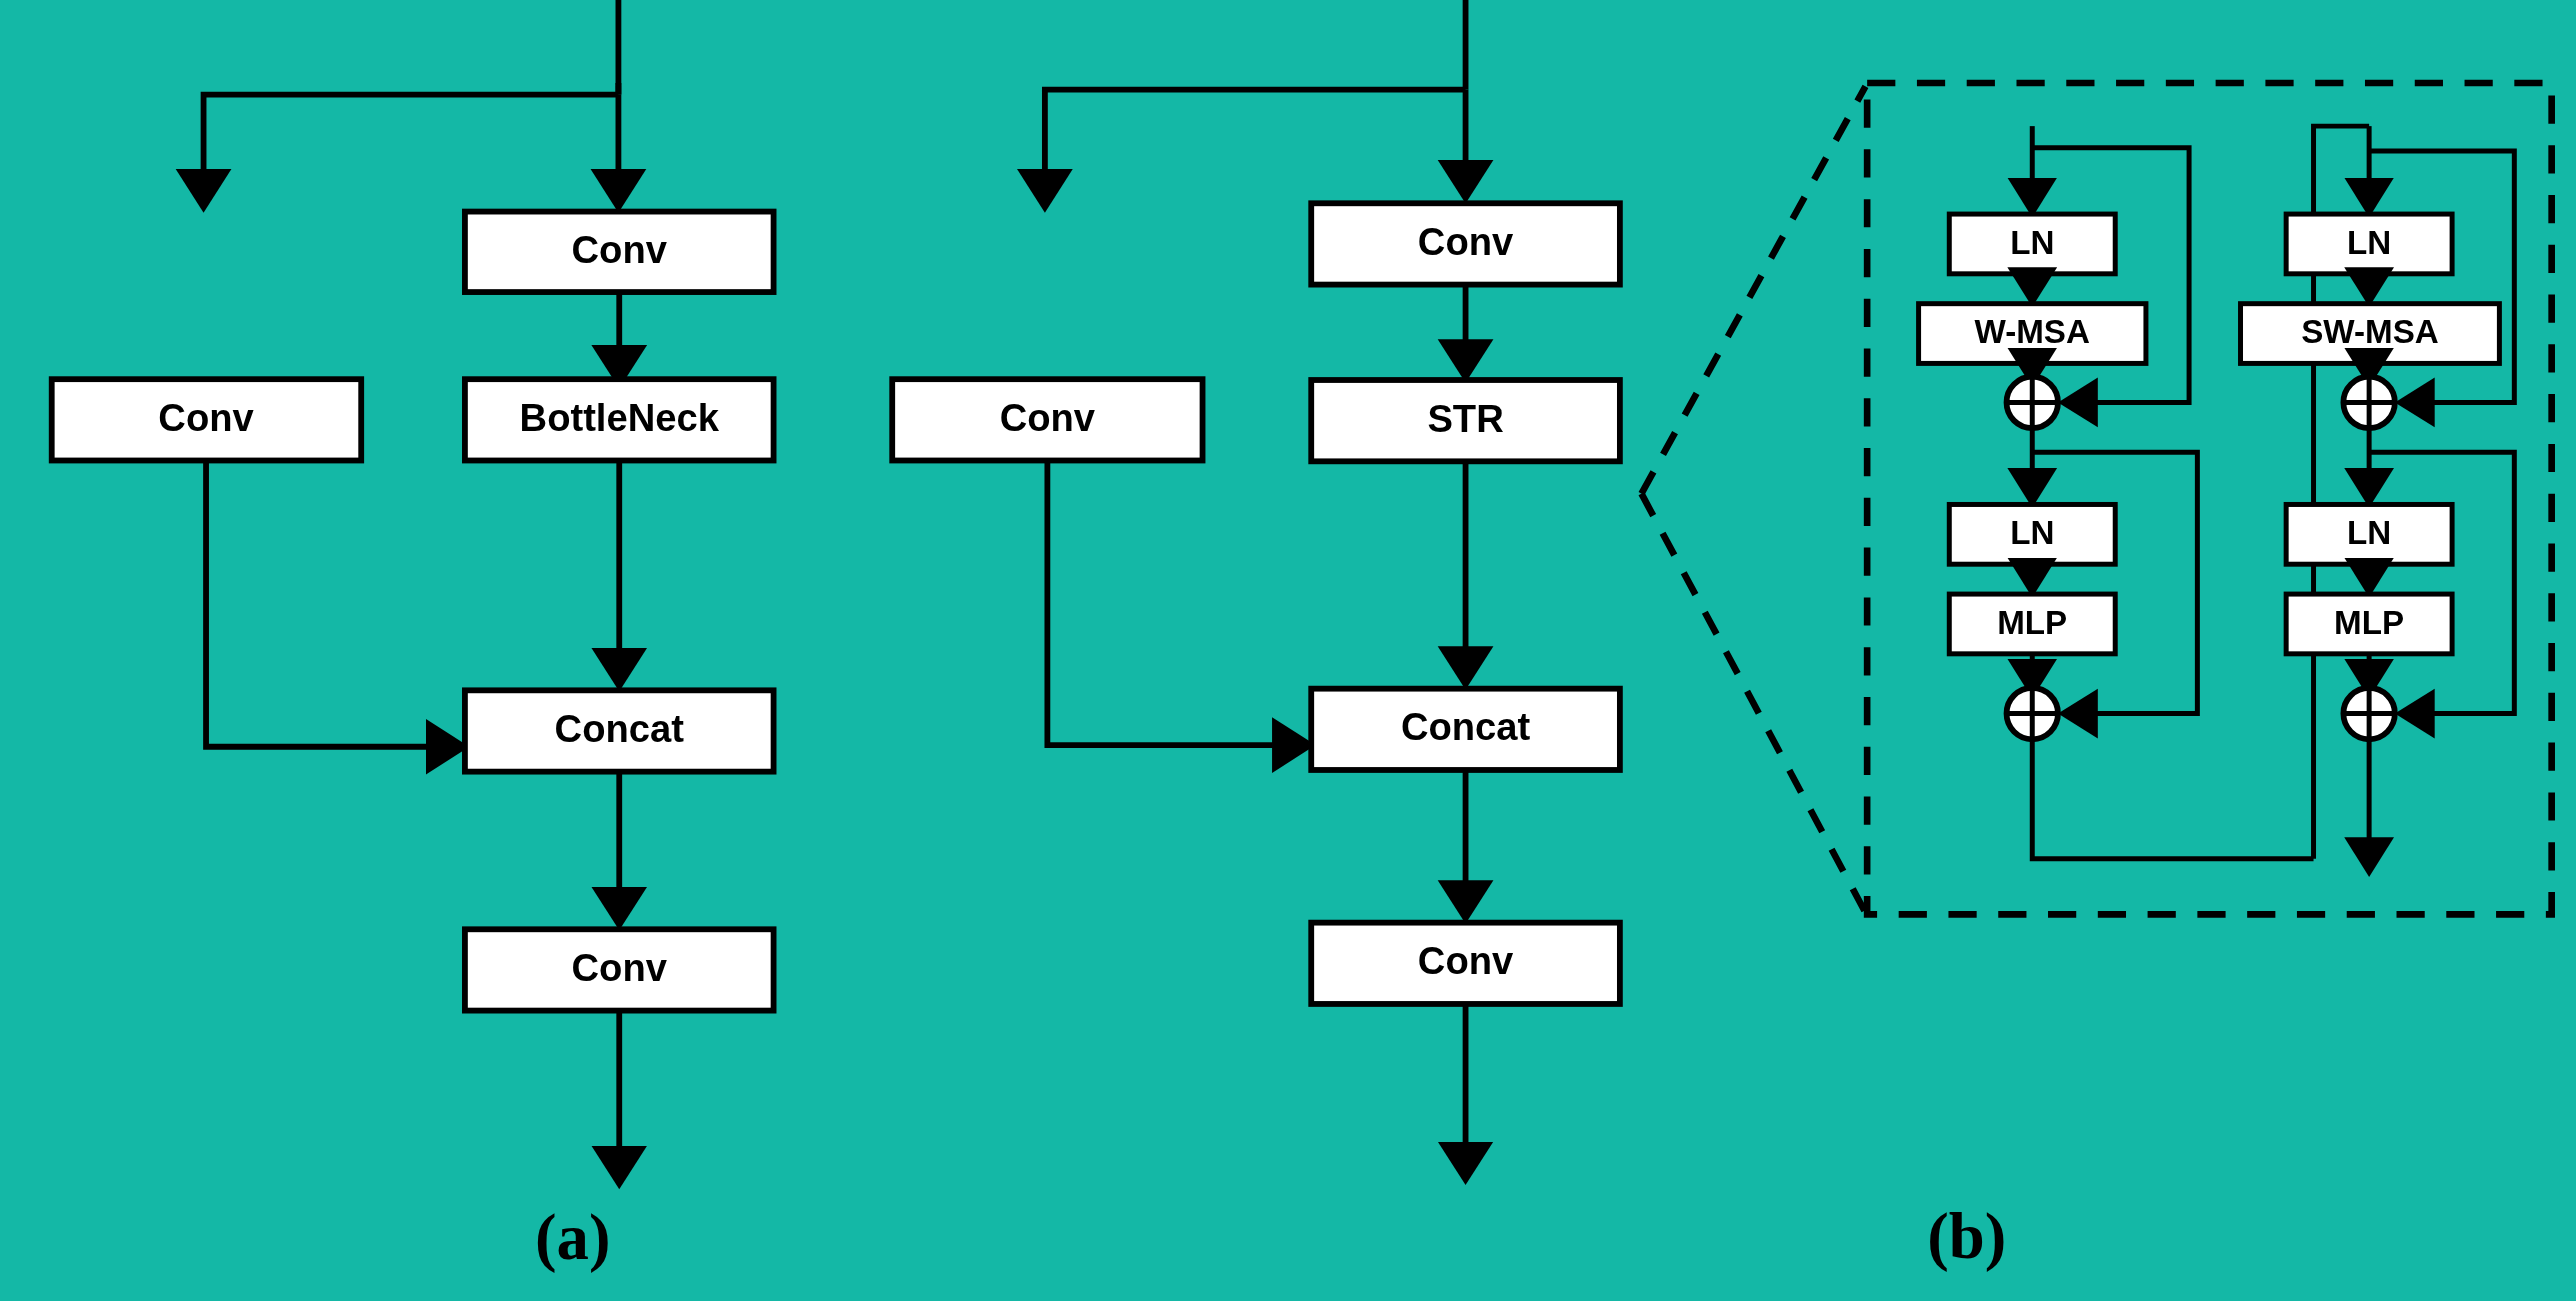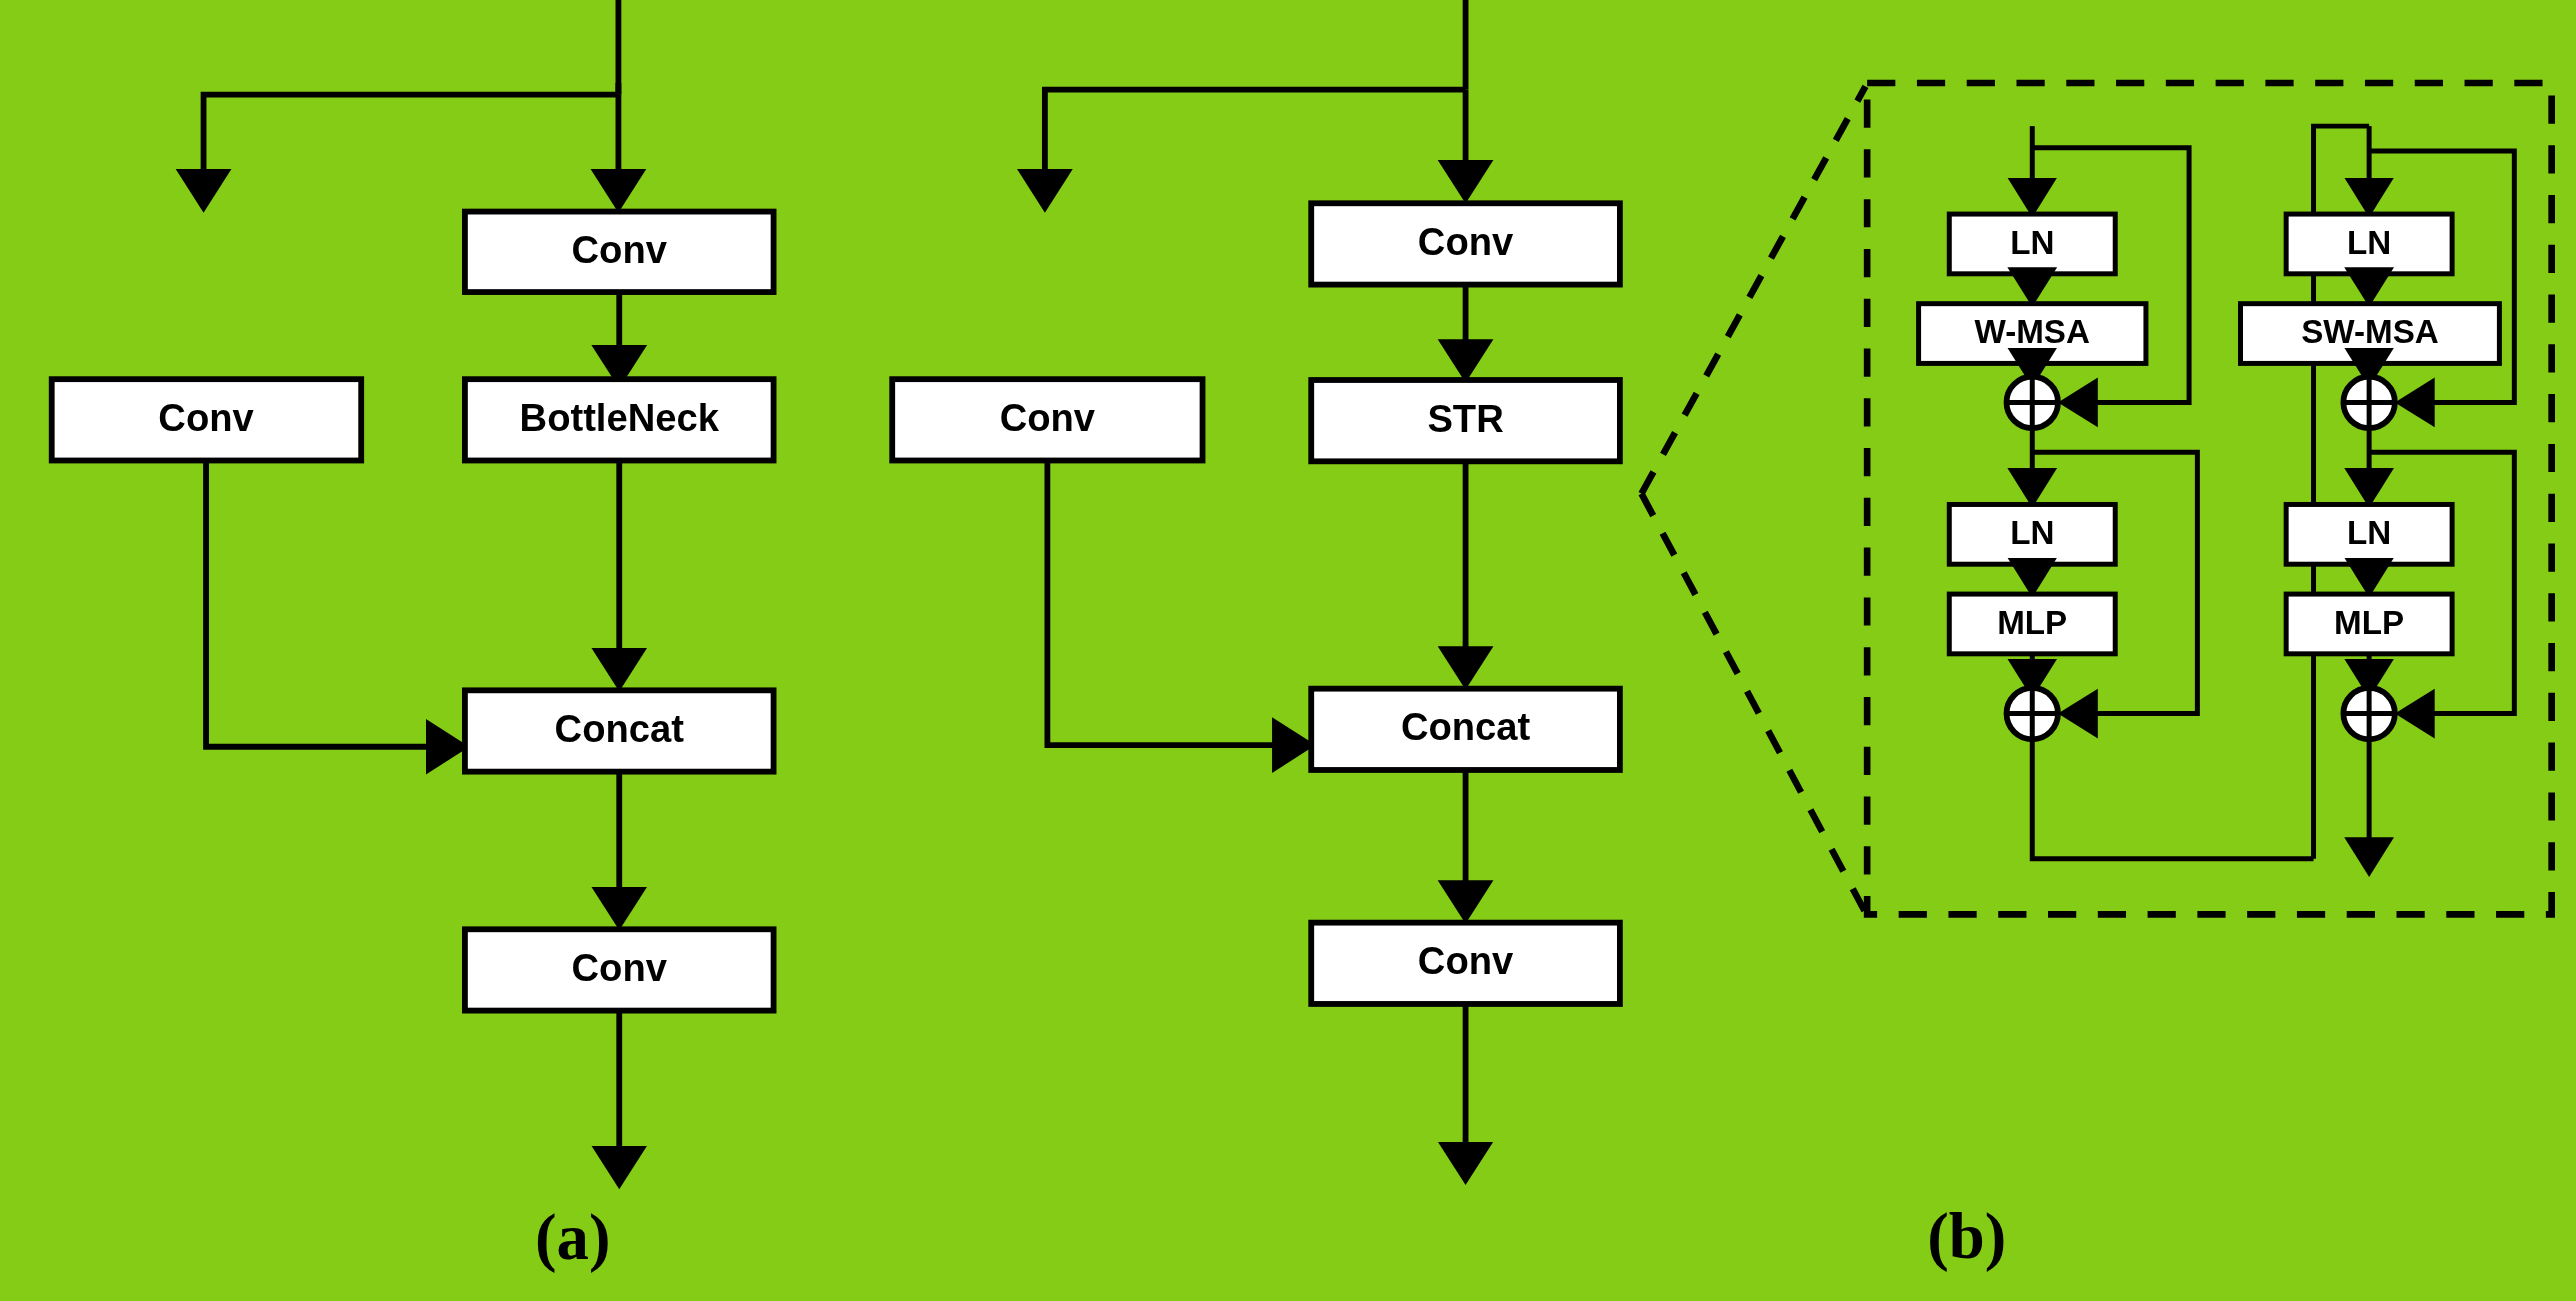--- a/index.html
+++ b/index.html
@@ -4,21 +4,21 @@
 <style>
   html, body {
     margin: 0;
     padding: 0;
     background: #ffffff;
   }
   #page {
     position: relative;
     width: 2576px;
     height: 1301px;
-    background: #84cc16;
+    background: #14b8a6;
     overflow: hidden;
     font-family: "Liberation Sans", sans-serif;
   }
   svg.diagram {
     position: absolute;
     top: 0;
     left: 0;
     width: 2576px;
     height: 1301px;
   }

